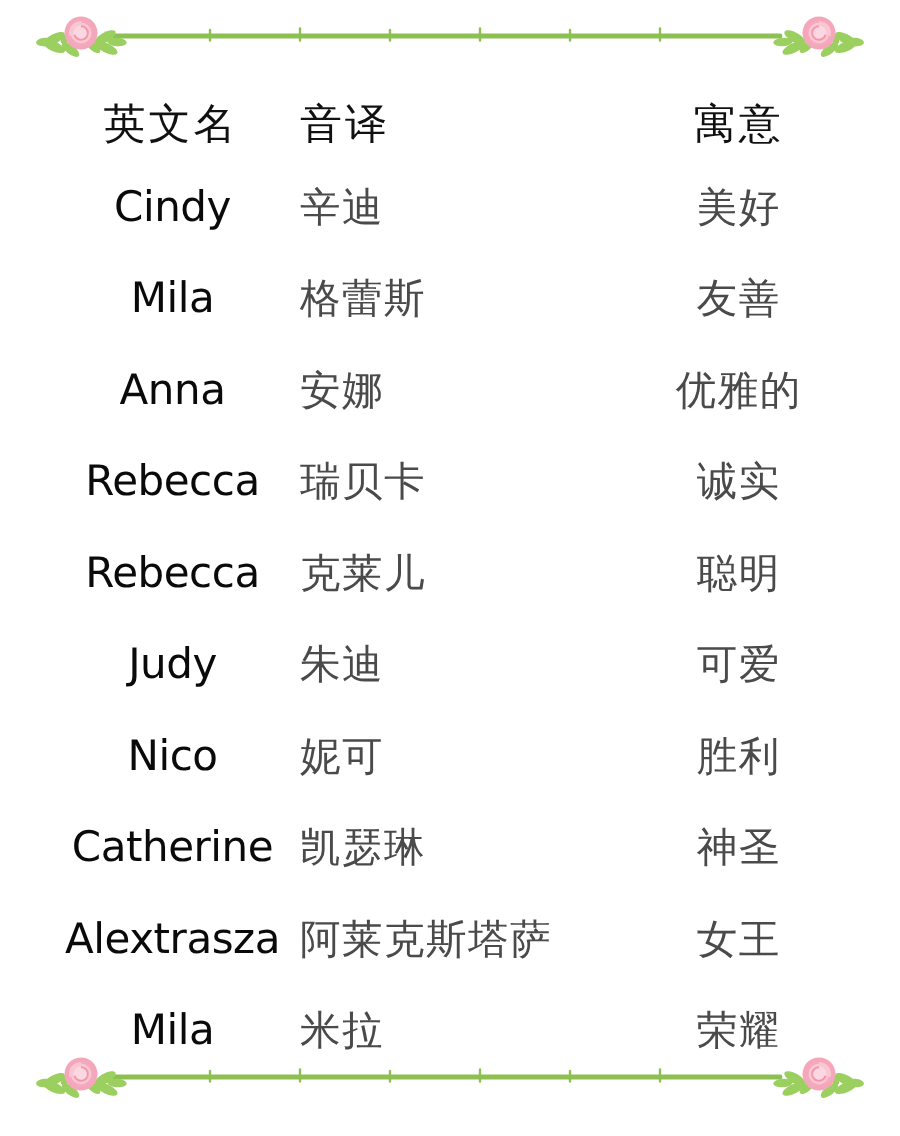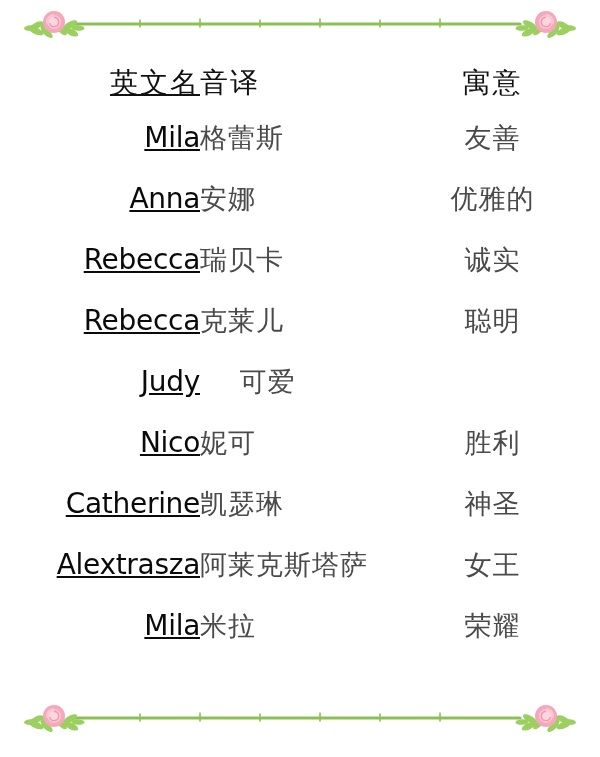--- a/index.html
+++ b/index.html
@@ -48,23 +48,22 @@
     display: flex;
     align-items: baseline;
     height: 61px;
   }
   .row.header { height: 56px; }
 
   .c-name {
     width: 200px;
     padding-left: 30px;
     box-sizing: border-box;
-    text-align: right;
+    text-align: center;
     color: #0b0b0b;
-    text-decoration: underline;
   }
   .c-trans {
     width: 225px;
     box-sizing: border-box;
     text-align: left;
     color: #3a3a3a;
   }
   .c-mean {
     width: 175px;
     padding-right: 40px;
@@ -165,20 +164,25 @@
   </div>
 
   <div class="table">
 
     <div class="row header">
       <div class="c-name">英文名</div>
       <div class="c-trans">音译</div>
       <div class="c-mean">寓意</div>
     </div>
 
+    <div class="row body">
+      <div class="c-name">Cindy</div>
+      <div class="c-trans">辛迪</div>
+      <div class="c-mean">美好</div>
+    </div>
 
     <div class="row body">
       <div class="c-name">Mila</div>
       <div class="c-trans">格蕾斯</div>
       <div class="c-mean">友善</div>
     </div>
 
     <div class="row body">
       <div class="c-name">Anna</div>
       <div class="c-trans">安娜</div>
@@ -192,20 +196,21 @@
     </div>
 
     <div class="row body">
       <div class="c-name">Rebecca</div>
       <div class="c-trans">克莱儿</div>
       <div class="c-mean">聪明</div>
     </div>
 
     <div class="row body">
       <div class="c-name">Judy</div>
+      <div class="c-trans">朱迪</div>
       <div class="c-mean">可爱</div>
     </div>
 
     <div class="row body">
       <div class="c-name">Nico</div>
       <div class="c-trans">妮可</div>
       <div class="c-mean">胜利</div>
     </div>
 
     <div class="row body">

